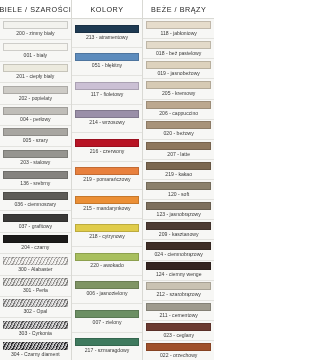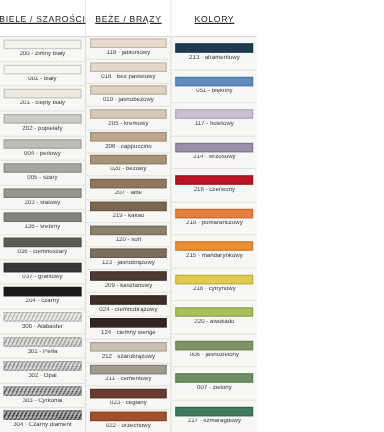--- a/index.html
+++ b/index.html
@@ -19,31 +19,30 @@
   .column {
     flex: 1 1 0;
     display: flex;
     flex-direction: column;
     background: #f7f7f5;
     border-right: 1px solid #d9d9d4;
     min-width: 0;
   }
   .column:last-child { border-right: none; }
   .col-header {
-    height: 31px;
+    height: 19px;
     display: flex;
     align-items: center;
     justify-content: center;
     font-size: 7.2px;
     letter-spacing: 0.55px;
     color: #262626;
     background: #ffffff;
     border-bottom: 1px solid #d9d9d4;
     white-space: nowrap;
-    text-decoration: underline;
   }
   .col-body {
     flex: 1 1 auto;
     display: flex;
     flex-direction: column;
     padding: 0;
   }
   .swatch-row {
     flex: 1 1 0;
     display: flex;
@@ -150,138 +149,138 @@
           <div class="chip textured" style="background-color: rgb(111, 110, 112);"></div>
           <div class="chip-label">303 - Cyrkonia</div>
         </div>
         <div class="swatch-row">
           <div class="chip textured" style="background-color: rgb(61, 60, 64);"></div>
           <div class="chip-label">304 - Czarny diament</div>
         </div>
       </div>
   </div>
   <div class="column">
-    <div class="col-header">BEŻE / BRĄZY</div>
+    <div class="col-header">KOLORY</div>
     <div class="col-body">
         <div class="swatch-row">
-          <div class="chip" style="background-color: rgb(230, 220, 203);"></div>
-          <div class="chip-label">118 - jabłoniowy</div>
-        </div>
-        <div class="swatch-row">
-          <div class="chip" style="background-color: rgb(227, 218, 201);"></div>
-          <div class="chip-label">018 - beż pastelowy</div>
-        </div>
-        <div class="swatch-row">
-          <div class="chip" style="background-color: rgb(221, 210, 189);"></div>
-          <div class="chip-label">019 - jasnobeżowy</div>
-        </div>
-        <div class="swatch-row">
-          <div class="chip" style="background-color: rgb(214, 202, 180);"></div>
-          <div class="chip-label">205 - kremowy</div>
-        </div>
-        <div class="swatch-row">
-          <div class="chip" style="background-color: rgb(188, 168, 143);"></div>
-          <div class="chip-label">206 - cappuccino</div>
-        </div>
-        <div class="swatch-row">
-          <div class="chip" style="background-color: rgb(168, 147, 122);"></div>
-          <div class="chip-label">020 - beżowy</div>
-        </div>
-        <div class="swatch-row">
-          <div class="chip" style="background-color: rgb(142, 119, 93);"></div>
-          <div class="chip-label">207 - latte</div>
-        </div>
-        <div class="swatch-row">
-          <div class="chip" style="background-color: rgb(123, 103, 80);"></div>
-          <div class="chip-label">219 - kakao</div>
-        </div>
-        <div class="swatch-row">
-          <div class="chip" style="background-color: rgb(139, 128, 108);"></div>
-          <div class="chip-label">120 - soft</div>
-        </div>
-        <div class="swatch-row">
-          <div class="chip" style="background-color: rgb(125, 111, 93);"></div>
-          <div class="chip-label">123 - jasnobrązowy</div>
-        </div>
-        <div class="swatch-row">
-          <div class="chip" style="background-color: rgb(77, 59, 51);"></div>
-          <div class="chip-label">209 - kasztanowy</div>
-        </div>
-        <div class="swatch-row">
-          <div class="chip" style="background-color: rgb(63, 46, 39);"></div>
-          <div class="chip-label">024 - ciemnobrązowy</div>
-        </div>
-        <div class="swatch-row">
-          <div class="chip" style="background-color: rgb(53, 37, 33);"></div>
-          <div class="chip-label">124 - ciemny wenge</div>
-        </div>
-        <div class="swatch-row">
-          <div class="chip" style="background-color: rgb(201, 194, 178);"></div>
-          <div class="chip-label">212 - szarobrązowy</div>
-        </div>
-        <div class="swatch-row">
-          <div class="chip" style="background-color: rgb(158, 154, 141);"></div>
-          <div class="chip-label">211 - cementowy</div>
-        </div>
-        <div class="swatch-row">
-          <div class="chip" style="background-color: rgb(107, 58, 48);"></div>
-          <div class="chip-label">023 - ceglany</div>
-        </div>
-        <div class="swatch-row">
-          <div class="chip" style="background-color: rgb(160, 80, 42);"></div>
-          <div class="chip-label">022 - orzechowy</div>
+          <div class="chip" style="background-color: rgb(30, 58, 82);"></div>
+          <div class="chip-label">213 - atramentowy</div>
+        </div>
+        <div class="swatch-row">
+          <div class="chip" style="background-color: rgb(93, 140, 189);"></div>
+          <div class="chip-label">051 - błękitny</div>
+        </div>
+        <div class="swatch-row">
+          <div class="chip" style="background-color: rgb(203, 192, 212);"></div>
+          <div class="chip-label">117 - fioletowy</div>
+        </div>
+        <div class="swatch-row">
+          <div class="chip" style="background-color: rgb(154, 143, 168);"></div>
+          <div class="chip-label">214 - wrzosowy</div>
+        </div>
+        <div class="swatch-row">
+          <div class="chip" style="background-color: rgb(184, 20, 36);"></div>
+          <div class="chip-label">216 - czerwony</div>
+        </div>
+        <div class="swatch-row">
+          <div class="chip" style="background-color: rgb(232, 128, 61);"></div>
+          <div class="chip-label">219 - pomarańczowy</div>
+        </div>
+        <div class="swatch-row">
+          <div class="chip" style="background-color: rgb(235, 143, 53);"></div>
+          <div class="chip-label">215 - mandarynkowy</div>
+        </div>
+        <div class="swatch-row">
+          <div class="chip" style="background-color: rgb(224, 204, 74);"></div>
+          <div class="chip-label">218 - cytrynowy</div>
+        </div>
+        <div class="swatch-row">
+          <div class="chip" style="background-color: rgb(168, 191, 94);"></div>
+          <div class="chip-label">220 - awokado</div>
+        </div>
+        <div class="swatch-row">
+          <div class="chip" style="background-color: rgb(127, 148, 100);"></div>
+          <div class="chip-label">006 - jasnozielony</div>
+        </div>
+        <div class="swatch-row">
+          <div class="chip" style="background-color: rgb(108, 143, 99);"></div>
+          <div class="chip-label">007 - zielony</div>
+        </div>
+        <div class="swatch-row">
+          <div class="chip" style="background-color: rgb(63, 122, 94);"></div>
+          <div class="chip-label">217 - szmaragdowy</div>
         </div>
       </div>
   </div>
   <div class="column">
-    <div class="col-header">KOLORY</div>
+    <div class="col-header">BEŻE / BRĄZY</div>
     <div class="col-body">
         <div class="swatch-row">
-          <div class="chip" style="background-color: rgb(30, 58, 82);"></div>
-          <div class="chip-label">213 - atramentowy</div>
-        </div>
-        <div class="swatch-row">
-          <div class="chip" style="background-color: rgb(93, 140, 189);"></div>
-          <div class="chip-label">051 - błękitny</div>
-        </div>
-        <div class="swatch-row">
-          <div class="chip" style="background-color: rgb(203, 192, 212);"></div>
-          <div class="chip-label">117 - fioletowy</div>
-        </div>
-        <div class="swatch-row">
-          <div class="chip" style="background-color: rgb(154, 143, 168);"></div>
-          <div class="chip-label">214 - wrzosowy</div>
-        </div>
-        <div class="swatch-row">
-          <div class="chip" style="background-color: rgb(184, 20, 36);"></div>
-          <div class="chip-label">216 - czerwony</div>
-        </div>
-        <div class="swatch-row">
-          <div class="chip" style="background-color: rgb(232, 128, 61);"></div>
-          <div class="chip-label">219 - pomarańczowy</div>
-        </div>
-        <div class="swatch-row">
-          <div class="chip" style="background-color: rgb(235, 143, 53);"></div>
-          <div class="chip-label">215 - mandarynkowy</div>
-        </div>
-        <div class="swatch-row">
-          <div class="chip" style="background-color: rgb(224, 204, 74);"></div>
-          <div class="chip-label">218 - cytrynowy</div>
-        </div>
-        <div class="swatch-row">
-          <div class="chip" style="background-color: rgb(168, 191, 94);"></div>
-          <div class="chip-label">220 - awokado</div>
-        </div>
-        <div class="swatch-row">
-          <div class="chip" style="background-color: rgb(127, 148, 100);"></div>
-          <div class="chip-label">006 - jasnozielony</div>
-        </div>
-        <div class="swatch-row">
-          <div class="chip" style="background-color: rgb(108, 143, 99);"></div>
-          <div class="chip-label">007 - zielony</div>
-        </div>
-        <div class="swatch-row">
-          <div class="chip" style="background-color: rgb(63, 122, 94);"></div>
-          <div class="chip-label">217 - szmaragdowy</div>
+          <div class="chip" style="background-color: rgb(230, 220, 203);"></div>
+          <div class="chip-label">118 - jabłoniowy</div>
+        </div>
+        <div class="swatch-row">
+          <div class="chip" style="background-color: rgb(227, 218, 201);"></div>
+          <div class="chip-label">018 - beż pastelowy</div>
+        </div>
+        <div class="swatch-row">
+          <div class="chip" style="background-color: rgb(221, 210, 189);"></div>
+          <div class="chip-label">019 - jasnobeżowy</div>
+        </div>
+        <div class="swatch-row">
+          <div class="chip" style="background-color: rgb(214, 202, 180);"></div>
+          <div class="chip-label">205 - kremowy</div>
+        </div>
+        <div class="swatch-row">
+          <div class="chip" style="background-color: rgb(188, 168, 143);"></div>
+          <div class="chip-label">206 - cappuccino</div>
+        </div>
+        <div class="swatch-row">
+          <div class="chip" style="background-color: rgb(168, 147, 122);"></div>
+          <div class="chip-label">020 - beżowy</div>
+        </div>
+        <div class="swatch-row">
+          <div class="chip" style="background-color: rgb(142, 119, 93);"></div>
+          <div class="chip-label">207 - latte</div>
+        </div>
+        <div class="swatch-row">
+          <div class="chip" style="background-color: rgb(123, 103, 80);"></div>
+          <div class="chip-label">219 - kakao</div>
+        </div>
+        <div class="swatch-row">
+          <div class="chip" style="background-color: rgb(139, 128, 108);"></div>
+          <div class="chip-label">120 - soft</div>
+        </div>
+        <div class="swatch-row">
+          <div class="chip" style="background-color: rgb(125, 111, 93);"></div>
+          <div class="chip-label">123 - jasnobrązowy</div>
+        </div>
+        <div class="swatch-row">
+          <div class="chip" style="background-color: rgb(77, 59, 51);"></div>
+          <div class="chip-label">209 - kasztanowy</div>
+        </div>
+        <div class="swatch-row">
+          <div class="chip" style="background-color: rgb(63, 46, 39);"></div>
+          <div class="chip-label">024 - ciemnobrązowy</div>
+        </div>
+        <div class="swatch-row">
+          <div class="chip" style="background-color: rgb(53, 37, 33);"></div>
+          <div class="chip-label">124 - ciemny wenge</div>
+        </div>
+        <div class="swatch-row">
+          <div class="chip" style="background-color: rgb(201, 194, 178);"></div>
+          <div class="chip-label">212 - szarobrązowy</div>
+        </div>
+        <div class="swatch-row">
+          <div class="chip" style="background-color: rgb(158, 154, 141);"></div>
+          <div class="chip-label">211 - cementowy</div>
+        </div>
+        <div class="swatch-row">
+          <div class="chip" style="background-color: rgb(107, 58, 48);"></div>
+          <div class="chip-label">023 - ceglany</div>
+        </div>
+        <div class="swatch-row">
+          <div class="chip" style="background-color: rgb(160, 80, 42);"></div>
+          <div class="chip-label">022 - orzechowy</div>
         </div>
       </div>
   </div>
 </div>
 
 </body></html>

